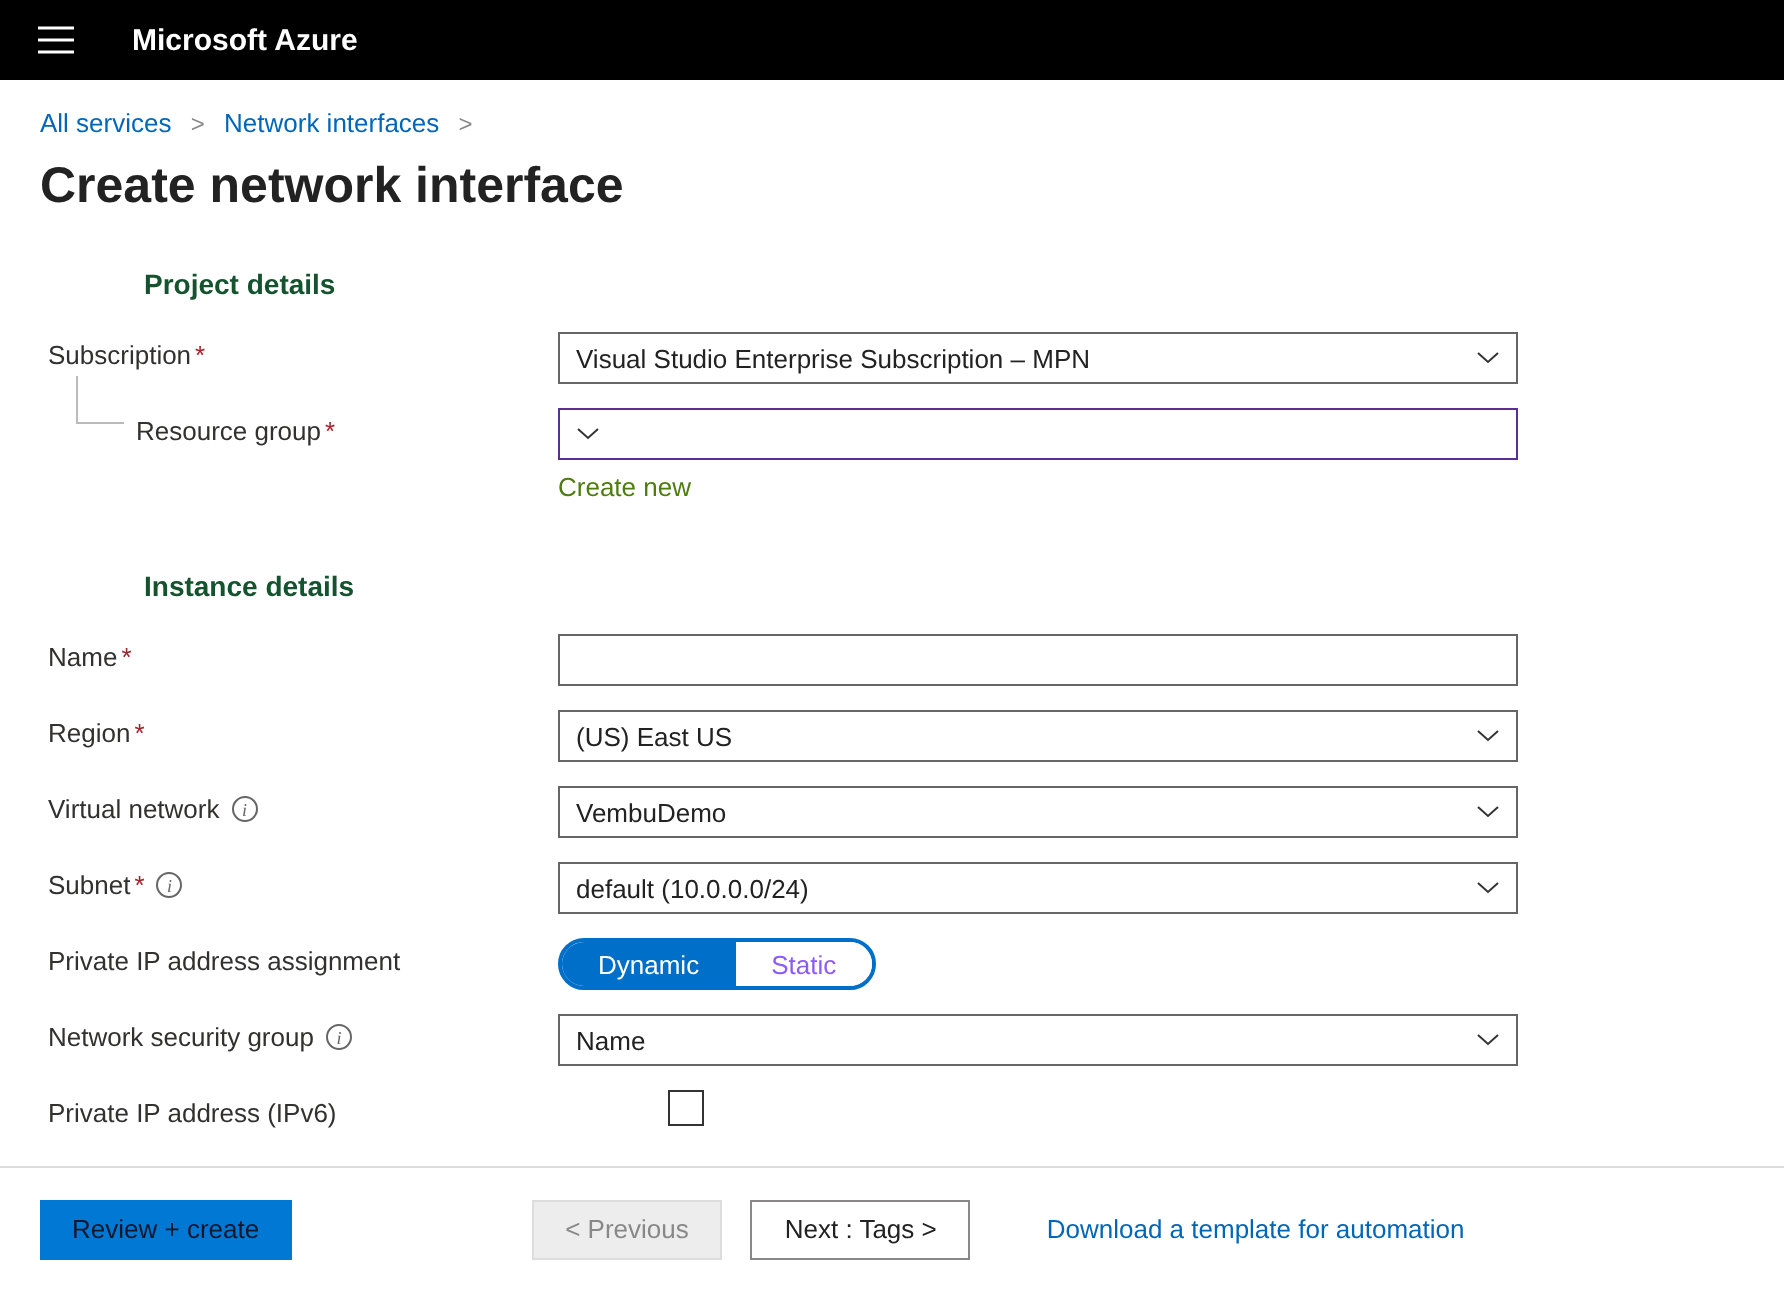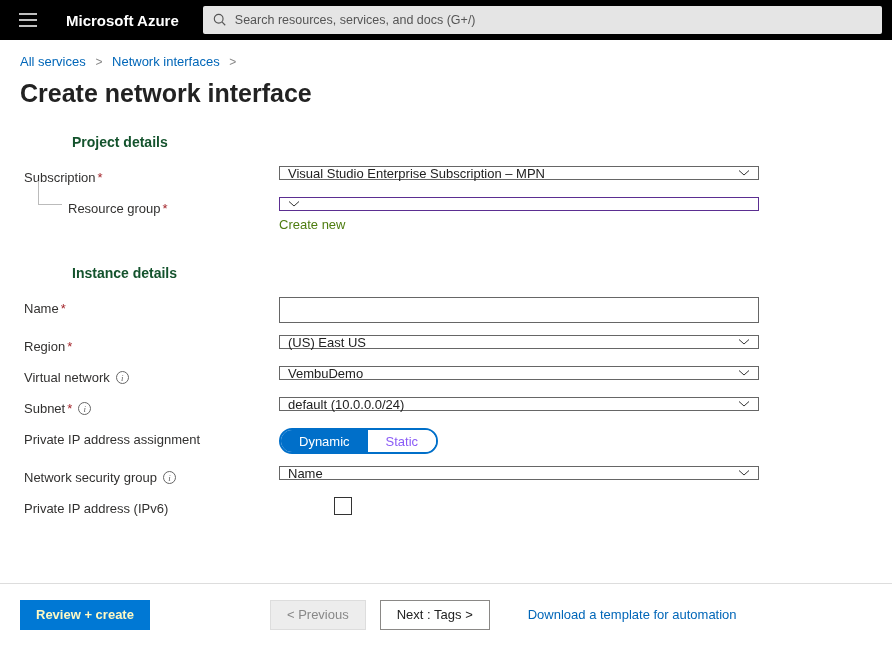--- a/index.html
+++ b/index.html
@@ -27,60 +27,53 @@
     .form { padding: 10px 24px 0 24px; }
     .section-heading { font-size: 14px; font-weight: 600; color: #14532d; margin-bottom: 16px; padding-left: 48px; }
     .row { display: flex; align-items: flex-start; margin-bottom: 12px; }
     .label-col { width: 255px; flex-shrink: 0; font-size: 13px; color: #323130; padding-top: 4px; display: flex; align-items: center; }
     .label-col.indent { padding-left: 44px; position: relative; }
     .indent-line { position: absolute; left: 14px; top: -16px; width: 24px; height: 24px; border-left: 1px solid #bbb; border-bottom: 1px solid #bbb; }
     .req { color: #a4262c; margin-left: 2px; }
     .info-icon { width: 13px; height: 13px; border: 1px solid #666; border-radius: 50%; display: inline-flex; align-items: center; justify-content: center; font-size: 9px; color: #666; margin-left: 6px; font-style: italic; font-family: Georgia, serif; cursor: help; }
     .field-col { width: 480px; }
     
-    .select { width: 100%; height: 14px; border: 1px solid #666; background: #fff; display: flex; align-items: center; justify-content: space-between; padding: 0 8px; font-size: 13px; color: #222; cursor: pointer; }
+    .select { width: 100%; height: 26px; border: 1px solid #666; background: #fff; display: flex; align-items: center; justify-content: space-between; padding: 0 8px; font-size: 13px; color: #222; cursor: pointer; }
     .select.focus { border-color: #5b2e91; }
     .select .chev { flex-shrink: 0; }
     .textinput { width: 100%; height: 26px; border: 1px solid #666; background: #fff; padding: 0 8px; font-size: 13px; outline: none; }
     .sublink { color: #4d7c0f; font-size: 13px; text-decoration: none; display: inline-block; margin-top: 6px; }
     
     .pill-group { display: inline-flex; border: 2px solid #006fc9; border-radius: 14px; height: 26px; overflow: hidden; }
     .pill { padding: 0 18px; display: flex; align-items: center; font-size: 13px; cursor: pointer; background: #fff; color: #8b5cf6; }
     .pill.active { background: #006fc9; color: #fff; }
     
     .checkbox { width: 18px; height: 18px; border: 1px solid #333; background: #fff; cursor: pointer; }
     
     
     .footer { position: absolute; bottom: 0; left: 0; right: 0; height: 62px; border-top: 1px solid #ddd; display: flex; align-items: center; padding: 0 20px; gap: 14px; background: #fff; }
     .btn { height: 30px; padding: 0 16px; font-size: 13px; border: none; cursor: pointer; display: inline-flex; align-items: center; }
-    .btn-primary { background: #0078d4; color: #fef9c3; font-weight: 700; }
+    .btn-primary { background: #0078d4; color: #0f172a; font-weight: 400; }
     .btn-secondary { background: #ededed; color: #888; border: 1px solid #ddd; }
     .btn-outline { background: #fff; color: #222; border: 1px solid #8a8886; }
     .footer-spacer { width: 92px; }
     .footer a { color: #0066b8; text-decoration: none; font-size: 13px; margin-left: 24px; }
     
     .section-gap { height: 20px; }
   </style>
 </head>
 <body>
 
 <div class="topbar">
   <div class="hamburger">
     <svg viewBox="0 0 18 14">
         <path d="M0 1h18M0 7h18M0 13h18" stroke="#fff" stroke-width="1.5"></path>
       </svg>
   </div>
   <div class="brand">Microsoft Azure</div>
-  <div class="searchbar">
-    <svg viewBox="0 0 16 16">
-        <circle cx="6.5" cy="6.5" r="5" fill="none" stroke="#555" stroke-width="1.3"></circle>
-        <path d="M10.5 10.5 L14 14" stroke="#555" stroke-width="1.3"></path>
-      </svg>
-    <input type="text" placeholder="Search resources, services, and docs (G+/)" style="">
-  </div>
 </div>
 
 <div class="breadcrumb">
   <a href="#">All services</a>
   <span class="sep">&gt;</span>
   <a href="#">Network interfaces</a>
   <span class="sep">&gt;</span>
 </div>
 
 <h1 class="page-title">Create network interface</h1>

